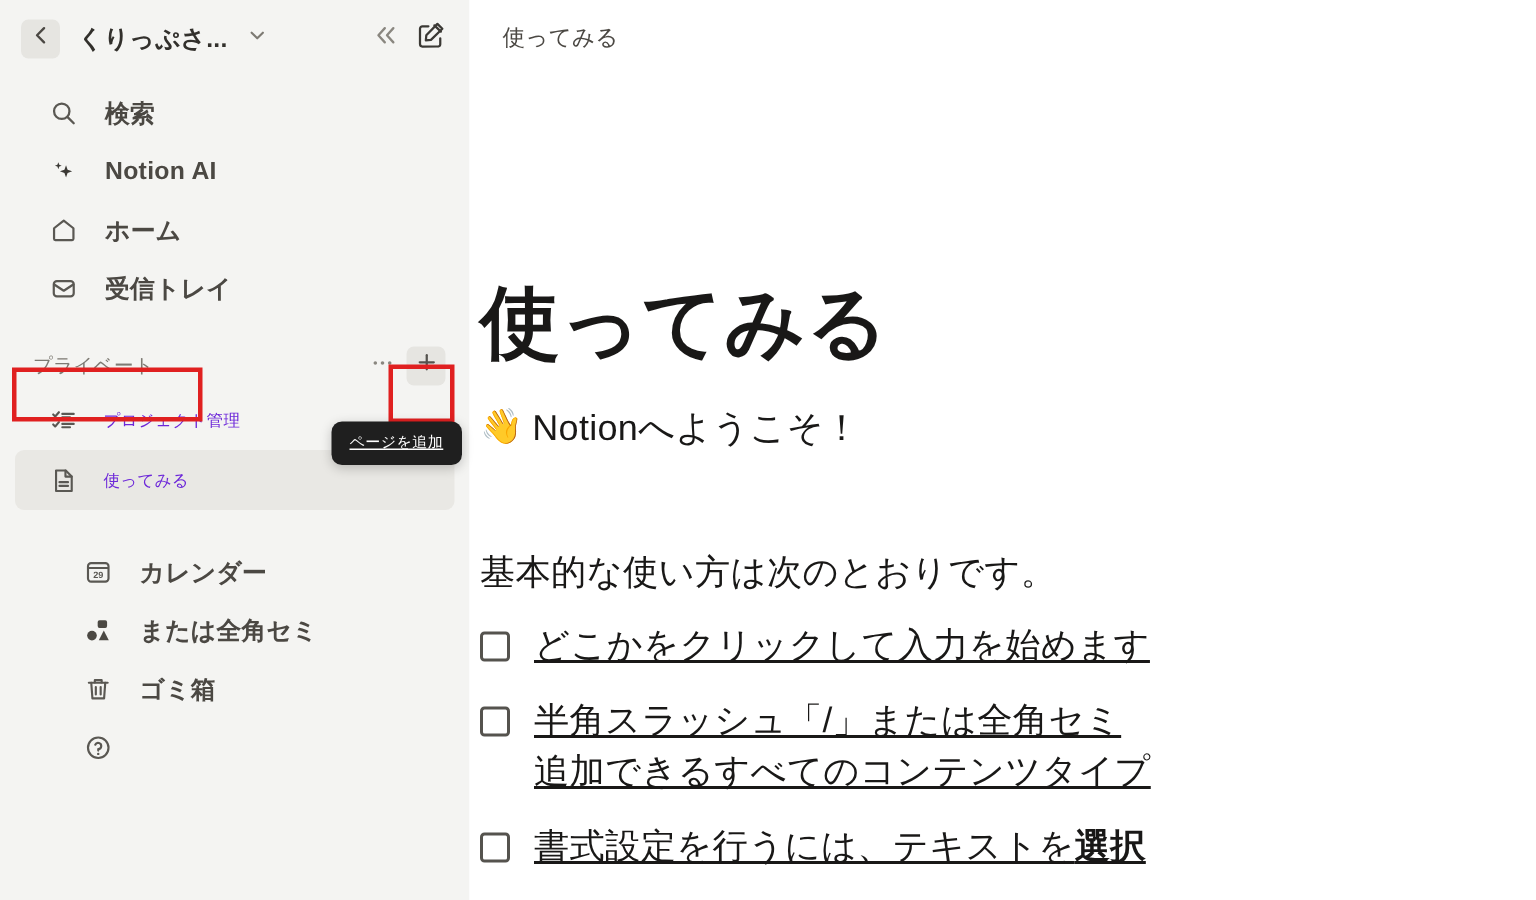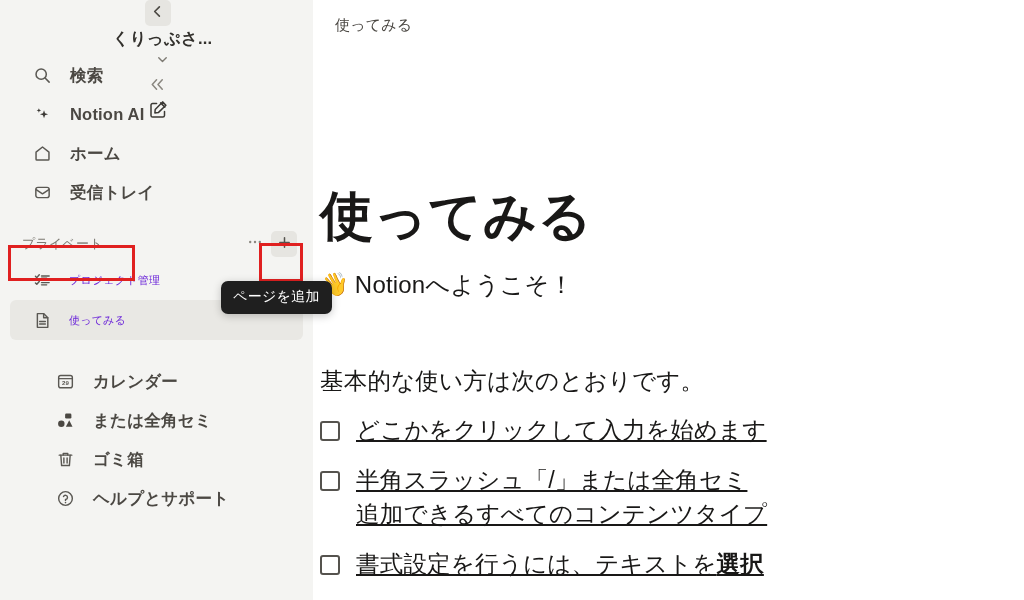--- a/index.html
+++ b/index.html
@@ -19,21 +19,20 @@
     flex: 0 0 313px;
     position: relative;
     padding-top: 0;
   }
 
   .ws-header {
     height: 52px;
     display: flex; align-items: center;
     padding: 0 12px 0 14px;
     gap: 2px;
-    flex-direction: column;
   }
   .ws-back {
     width: 26px; height: 26px; border-radius: 5px;
     background: #e6e5e1;
     display: flex; align-items: center; justify-content: center;
     flex: 0 0 26px;
   }
   .ws-name {
     font-size: 16.5px; color: #32302c; font-weight: 600;
     margin-left: 10px; white-space: nowrap;
@@ -99,27 +98,28 @@
   .page-item .lbl { font-size: 11px; color: #6d28d9; letter-spacing: .2px; white-space: nowrap; }
 
   .bottom-list { margin-top: 22px; margin-left: 23px; }
 
   
   #tooltip {
     position: absolute;
     left: 221px; top: 281px;
     background: #1f1f1f;
     color: #ffffff;
-    font-size: 14px;
+    font-size: 10px;
     padding: 7px 12px 8px;
     border-radius: 7px;
     white-space: nowrap;
     z-index: 50;
     letter-spacing: .3px;
     box-shadow: 0 2px 8px rgba(0,0,0,.22);
+    text-decoration: underline;
   }
 
   
   #main {
     flex: 1 1 auto; height: 600px; background: #ffffff;
     position: relative; overflow: hidden;
   }
   .topbar {
     height: 50px; display: flex; align-items: center;
     padding-left: 22px;
@@ -340,21 +340,20 @@
       </div>
 
       <div class="nav-item">
         <span class="ico">
           <svg width="19" height="19" viewBox="0 0 20 20" fill="none" stroke="#5a5853" stroke-width="1.5" stroke-linecap="round">
             <circle cx="10" cy="10" r="7.2"></circle>
             <path d="M7.9 7.9 A2.2 2.2 0 1 1 10 11 V12" stroke-linejoin="round"></path>
             <circle cx="10" cy="14.3" r="0.85" fill="#5a5853" stroke="none"></circle>
           </svg>
         </span>
-        <span class="lbl">ヘルプとサポート</span>
       </div>
     </div>
 
     <div class="annot" id="annot-private"></div>
     <div class="annot" id="annot-plus"></div>
 
     <div id="tooltip">ページを追加</div>
   </div>
 
   <div id="main">

